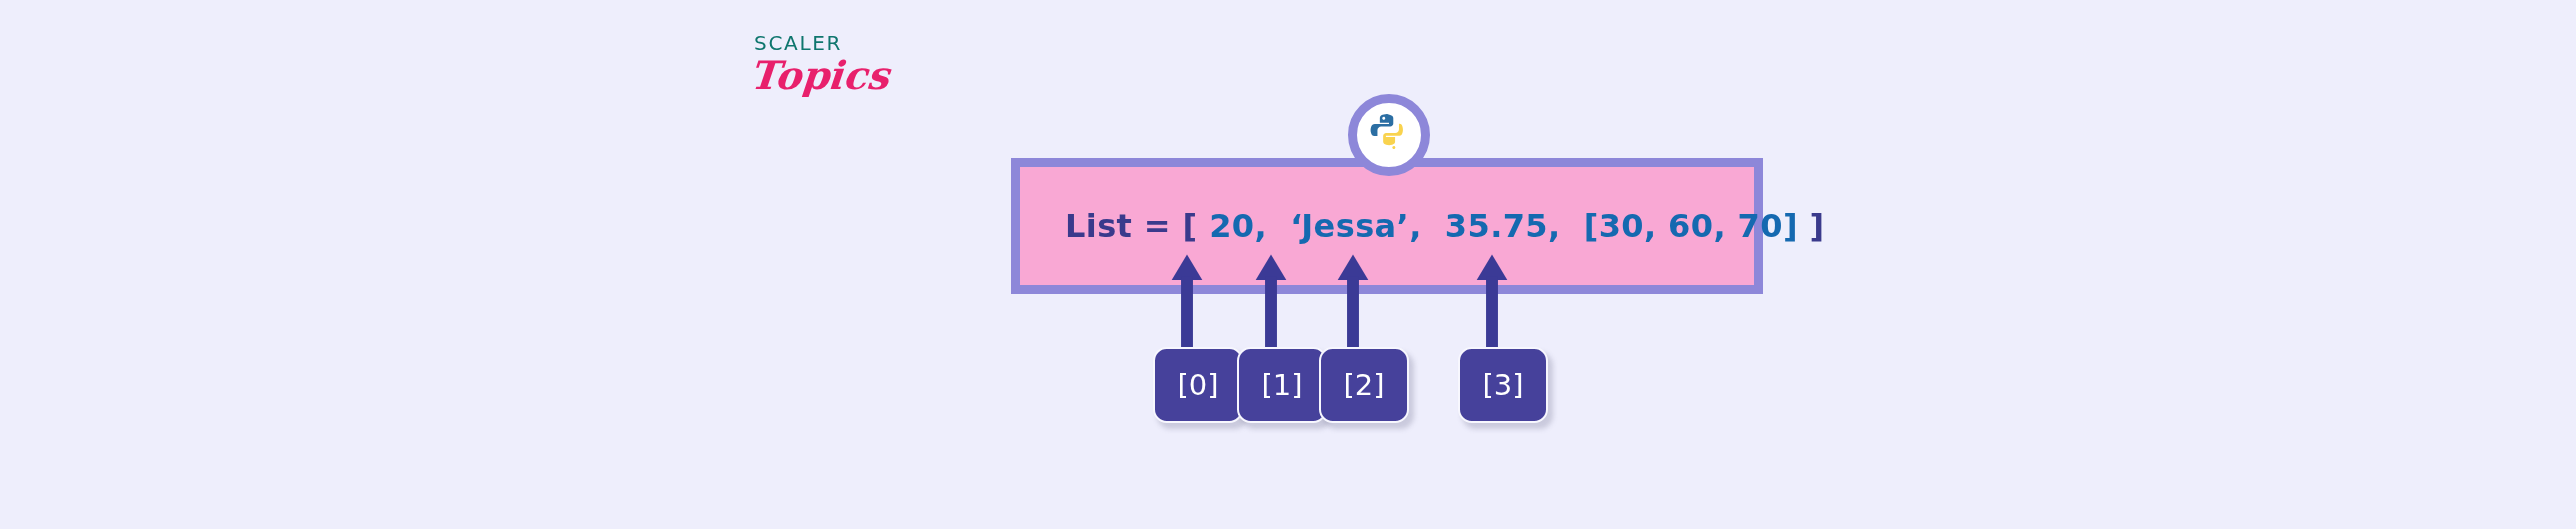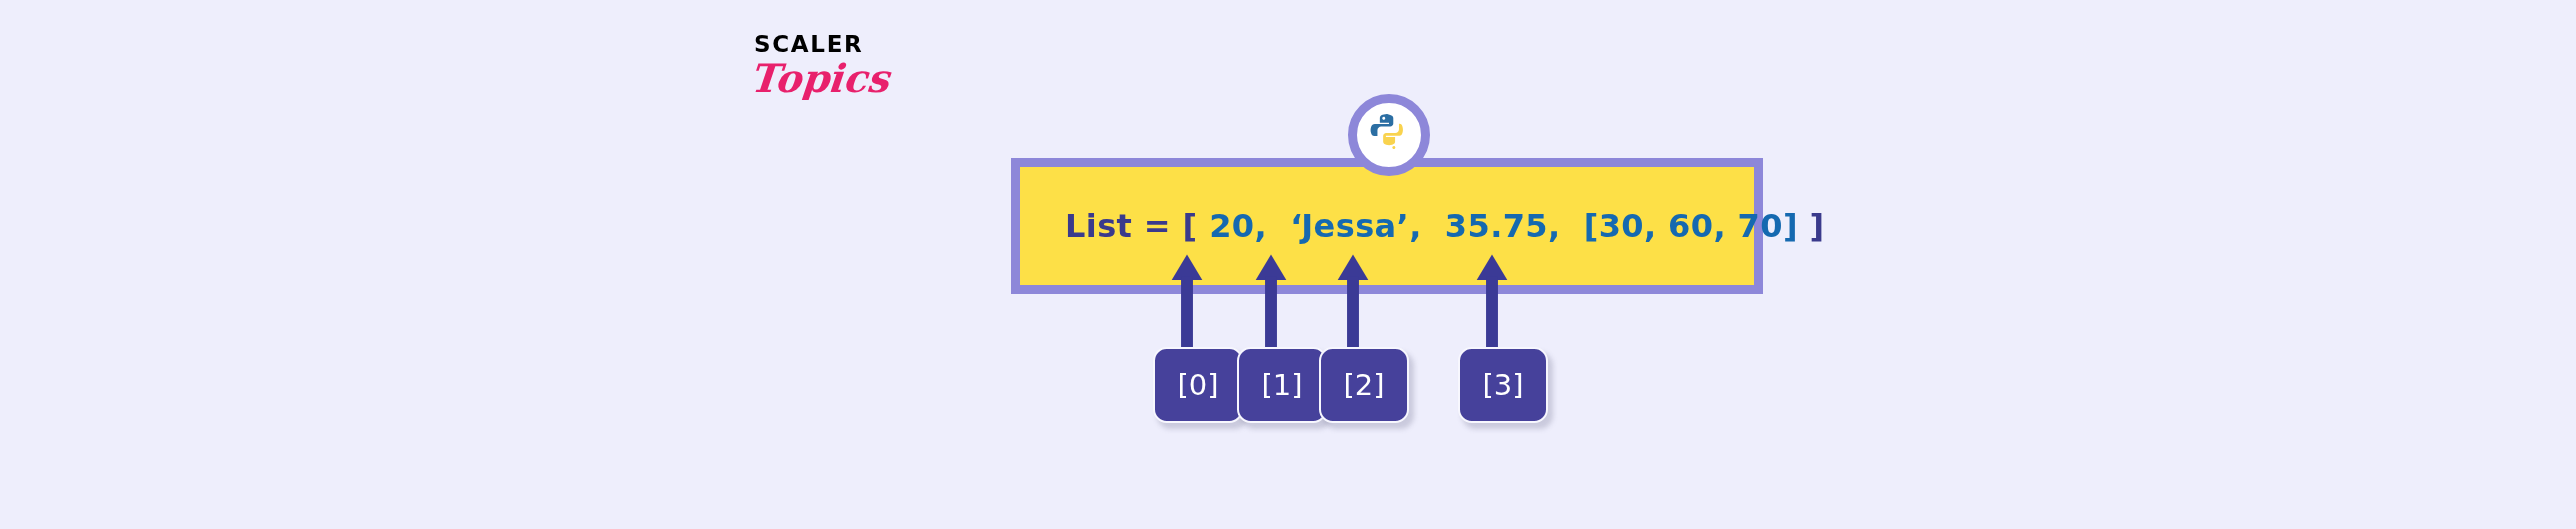--- a/index.html
+++ b/index.html
@@ -20,24 +20,24 @@
   .brand {
     position: absolute;
     left: 754px;
     top: 33px;
     width: 197px;
     height: 94px;
     user-select: none;
   }
   .brand-scaler {
     font-family: "DejaVu Sans", sans-serif;
-    font-weight: bold;
-    font-size: 23px;
+    font-weight: normal;
+    font-size: 20px;
     letter-spacing: 1.7px;
-    color: #000000;
+    color: #0f766e;
     line-height: 1;
     display: block;
   }
   .brand-topics {
     font-family: "DejaVu Serif", serif;
     font-style: italic;
     font-weight: bold;
     font-size: 39px;
     color: #e8206c;
     line-height: 1;
@@ -50,21 +50,21 @@
 
   
   .code-box {
     position: absolute;
     left: 1011px;
     top: 158px;
     width: 752px;
     height: 136px;
     box-sizing: border-box;
     border: 9.4px solid #8d87d9;
-    background: #fde047;
+    background: #f9a8d4;
     z-index: 2;
   }
   .code-line {
     position: absolute;
     left: 0;
     top: 0;
     right: 0;
     height: 117px;
     display: flex;
     align-items: center;

